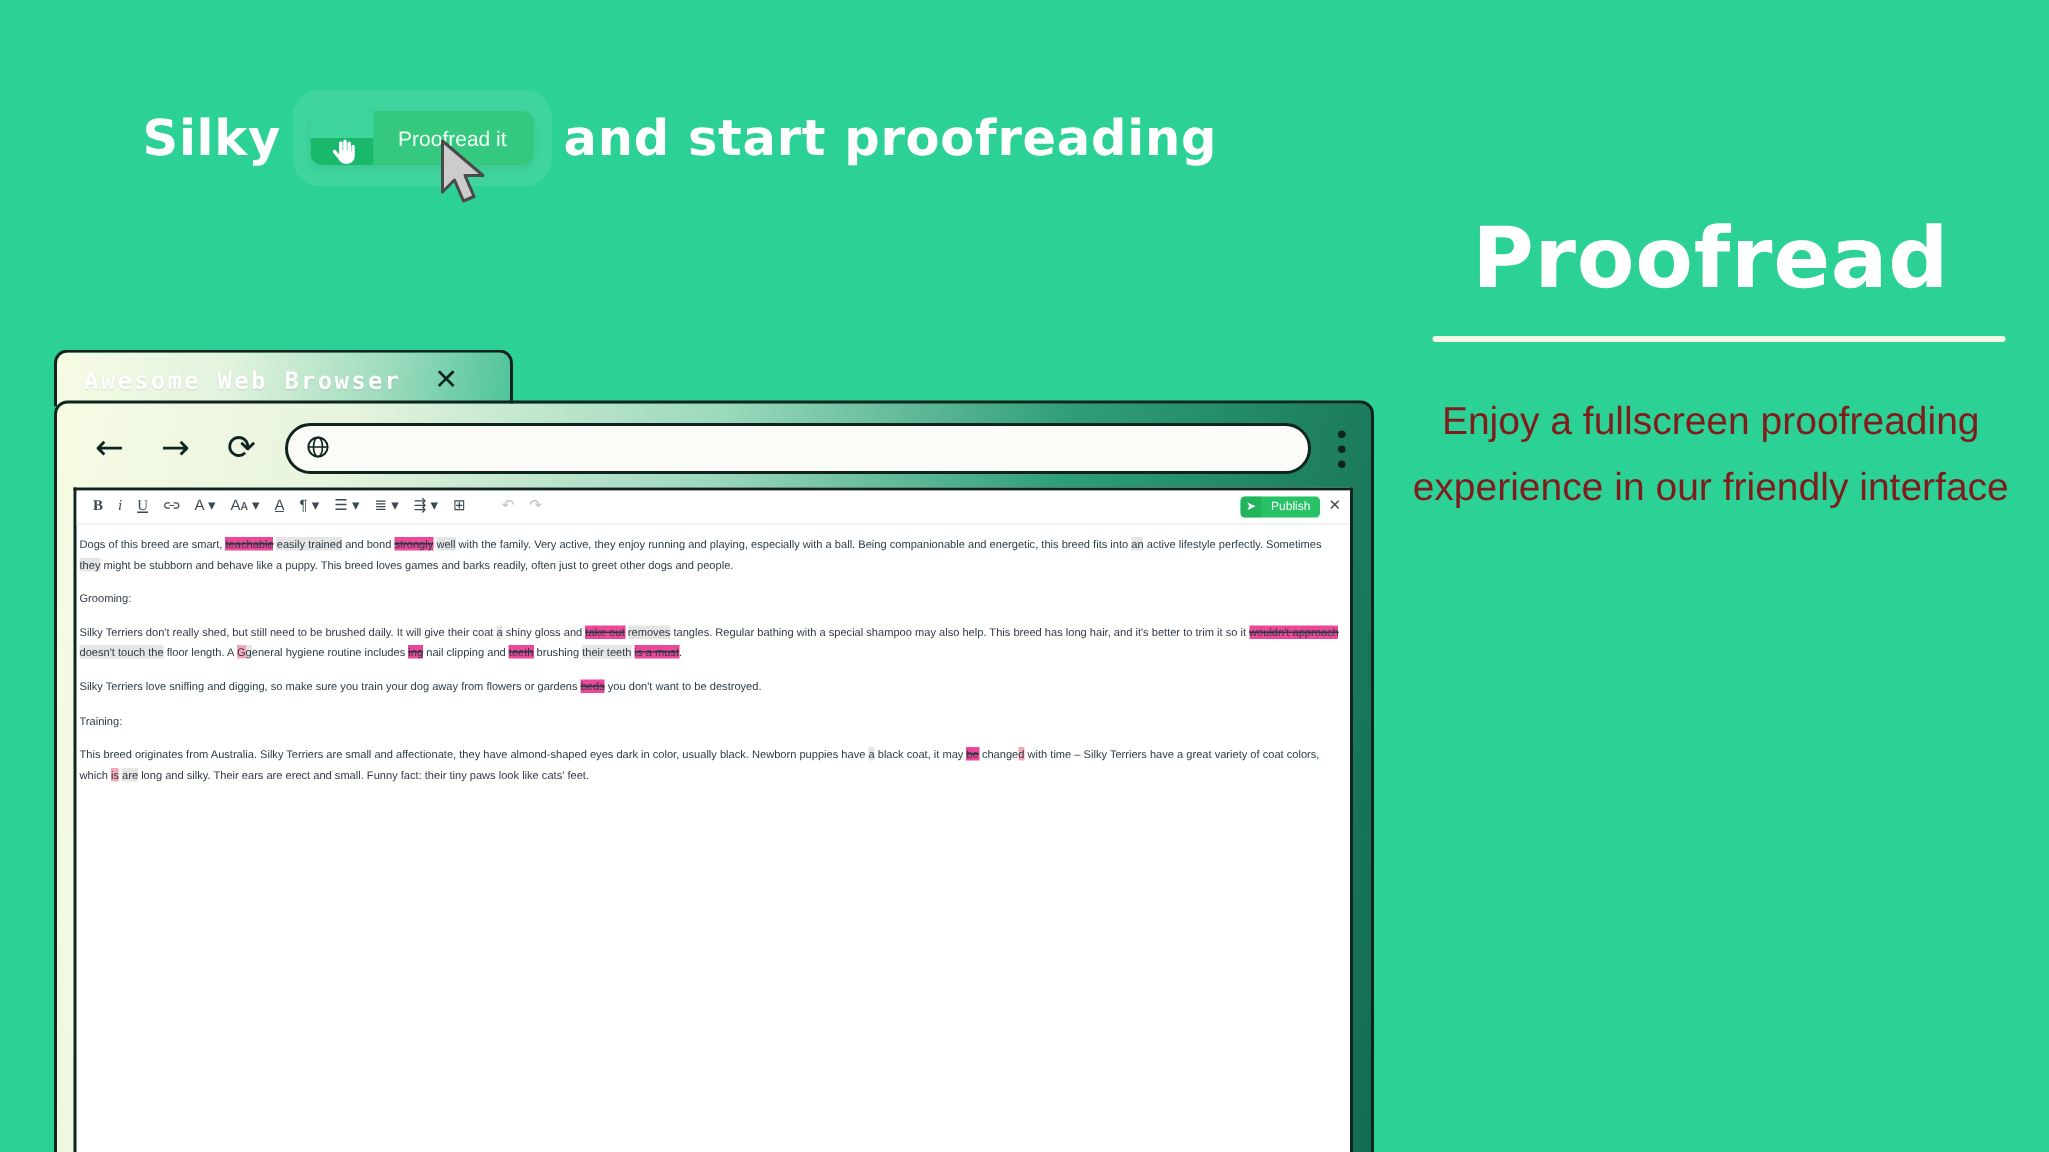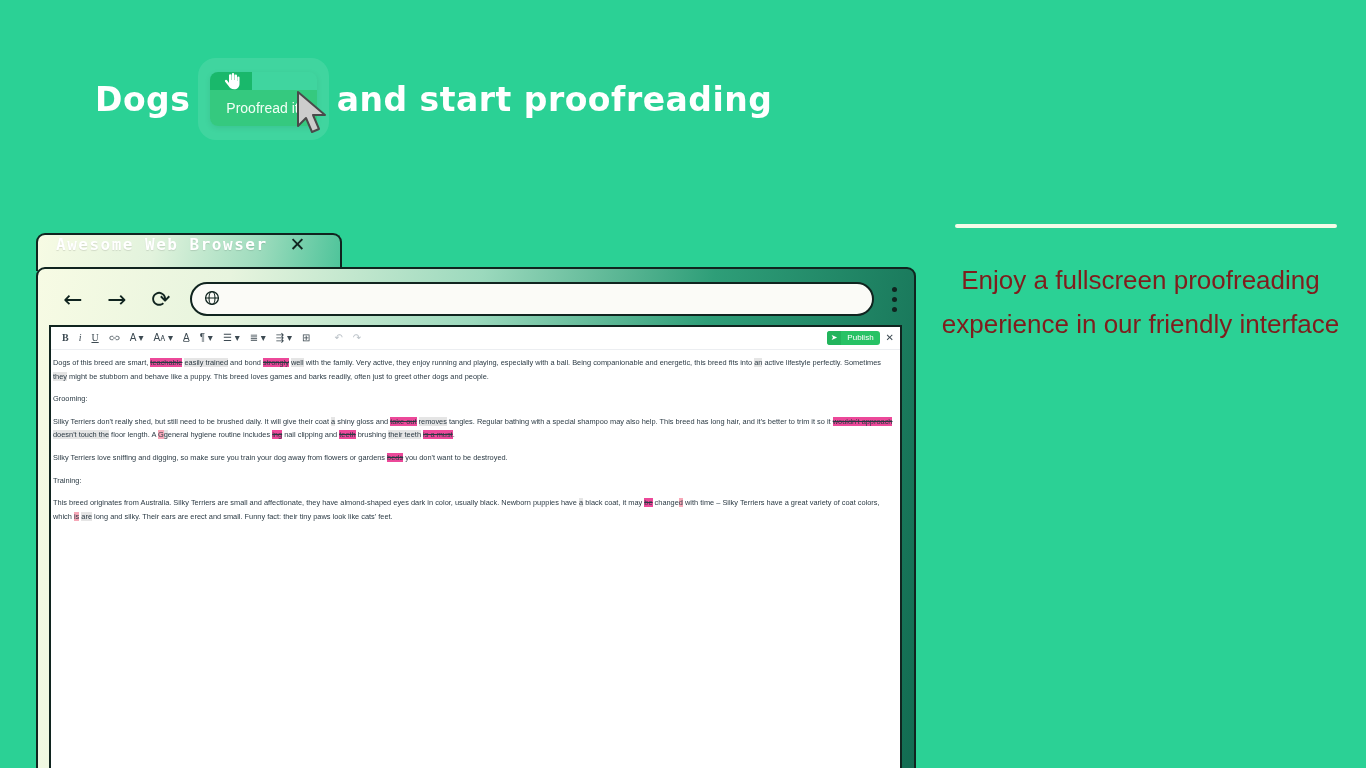--- a/index.html
+++ b/index.html
@@ -15,23 +15,22 @@
   .callout-word{
     color:#ffffff;font-size:33px;font-weight:700;letter-spacing:.5px;
     font-family:"DejaVu Sans", sans-serif;
   }
   .cta-wrap{position:relative;}
   .cta-glow{
     position:absolute;left:-12px;top:-14px;width:calc(100% + 24px);height:calc(100% + 28px);
     background:rgba(255,255,255,.10);border-radius:18px;
   }
   .cta-btn{
-    position:relative;display:flex;align-items:flex-start;border-radius:8px;overflow:hidden;
+    position:relative;display:flex;align-items:flex-end;border-radius:8px;overflow:hidden;
     box-shadow:0 2px 6px rgba(0,0,0,.08);
-    flex-direction:column;
   }
   .cta-icon{
     background:#19b86b;display:flex;align-items:center;justify-content:center;
     width:42px;color:#fff;font-size:17px;
   }
   .cta-label{
     background:#35c97f;color:#f2fff5;font-size:14px;
     padding:10px 18px 10px 16px;display:flex;align-items:center;white-space:nowrap;
   }
   .cursor{position:absolute;left:84px;top:18px;width:40px;height:46px;}
@@ -53,21 +52,21 @@
     font-family:"Liberation Sans", sans-serif;
   }
 
   
   .browser{position:absolute;left:36px;top:233px;width:880px;height:560px;}
   .titlebar{
     position:absolute;left:0;top:0;width:302px;height:36px;
     background:linear-gradient(100deg,#f7fbe4 0%,#e2f3dd 38%,#9fdcbe 72%,#4ec49a 100%);
     border:2px solid #10241f;border-bottom:none;
     border-top-left-radius:9px;border-top-right-radius:9px;
-    display:flex;
+    display:flex;align-items:center;
   }
   .titletext{
     margin-left:18px;color:#ffffff;font-size:16px;font-weight:700;letter-spacing:1.5px;
     font-family:"DejaVu Sans Mono", monospace;
     text-shadow:0 1px 1px rgba(0,0,0,.12);
   }
   .titleclose{
     margin-left:22px;color:#10241f;font-size:19px;font-weight:700;line-height:1;
     font-family:"DejaVu Sans", sans-serif;cursor:pointer;
   }
@@ -125,41 +124,42 @@
     padding:0 4px 0 2px;margin:0 0 9px 0;text-align:left;
   }
   .ins{background:#e5e5e5;}
   .del{background:#ec4899;text-decoration:line-through;}
   .delc{background:#f7a8b8;}
 </style>
 </head>
 <body>
 
 <div class="callout">
-  <span class="callout-word">Dogs</span>
+  <span class="callout-word">Silky</span>
 
   <span class="cta-wrap">
     <span class="cta-glow"></span>
     <span class="cta-btn">
       <span class="cta-icon">
         <svg width="17" height="18" viewBox="0 0 17 18" aria-hidden="true">
           <path d="M6 11V3.4a1.2 1.2 0 0 1 2.4 0V8h.4V2.2a1.2 1.2 0 0 1 2.4 0V8h.4V3.6a1.2 1.2 0 0 1 2.4 0V9h.3V5.6a1.1 1.1 0 0 1 2.2 0v6.1c0 3.4-2.2 5.6-5.3 5.6-3 0-4.6-1.4-5.6-3.3L2 9.6a1.2 1.2 0 0 1 2-1.3L6 11z" fill="#ffffff"></path>
         </svg>
       </span>
       <span class="cta-label">Proofread it</span>
     </span>
     <svg class="cursor" viewBox="0 0 40 46">
       <path d="M4 2 L4 36 L12 28 L18 42 L25 39 L19 25 L31 25 Z" fill="#cccccc" stroke="#4a4a4a" stroke-width="2" stroke-linejoin="round"></path>
     </svg>
   </span>
 
   <span class="callout-word">and start proofreading</span>
 </div>
 
 <div class="rpanel">
+  <div class="rtitle">Proofread</div>
   <div class="rrule"></div>
   <div class="rsub">Enjoy a fullscreen proofreading experience in our friendly interface</div>
 </div>
 
 <div class="browser">
 
   <div class="titlebar">
     <span class="titletext">Awesome Web Browser</span>
     <span class="titleclose">✕</span>
   </div>

